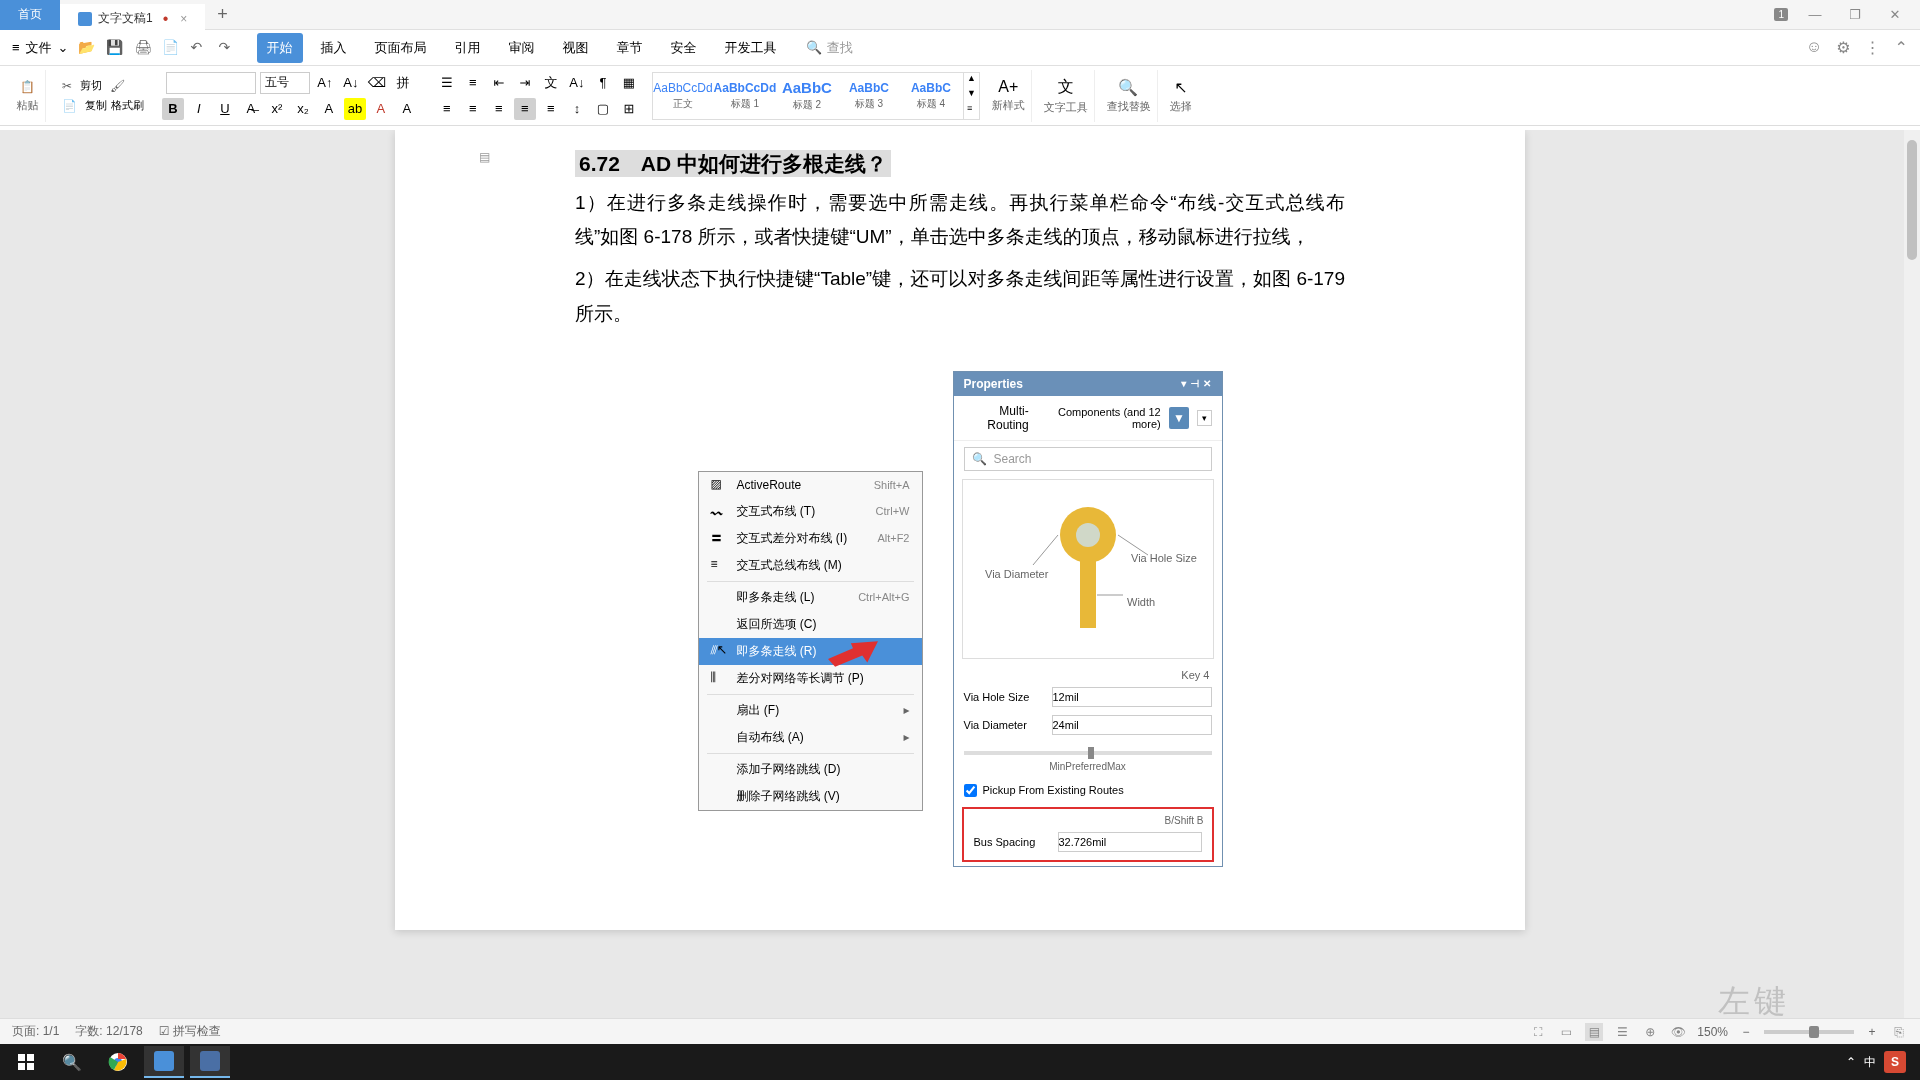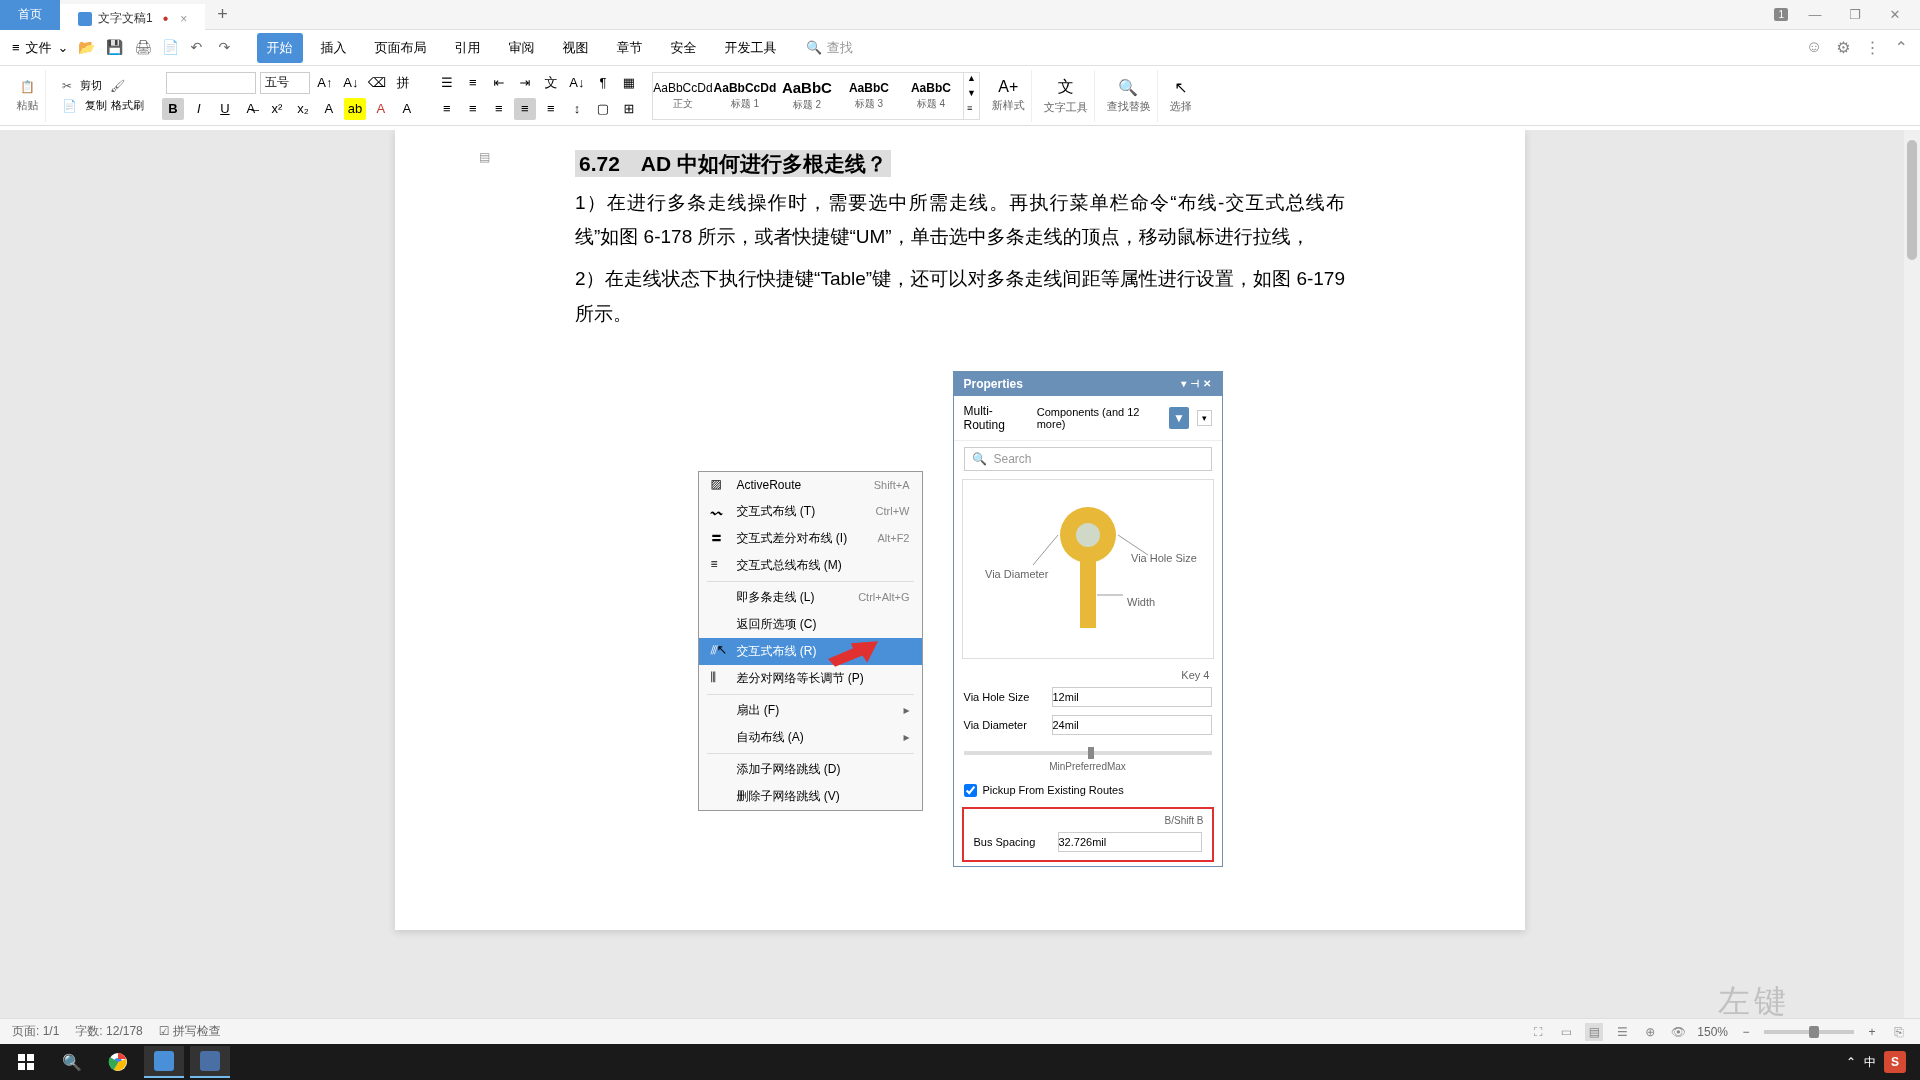--- a/index.html
+++ b/index.html
@@ -35,21 +35,21 @@
 .ribbon-group.no-border { border: none; }
 .ribbon-label { font-size: 11px; color: #666; margin-top: 2px; }
 .ribbon-row { display: flex; gap: 4px; align-items: center; }
 .ribbon-btn { font-size: 12px; color: #555; padding: 2px 4px; cursor: pointer; }
 .font-select { width: 90px; height: 22px; border: 1px solid #ccc; font-size: 12px; padding: 0 4px; }
 .size-select { width: 50px; height: 22px; border: 1px solid #ccc; font-size: 12px; padding: 0 4px; }
 .format-btn { width: 22px; height: 22px; display: flex; align-items: center; justify-content: center; font-size: 13px; cursor: pointer; border-radius: 2px; }
 .format-btn.active { background: #d0d0d0; }
 .styles-gallery { display: flex; gap: 2px; border: 1px solid #ddd; }
 .style-item { width: 60px; height: 46px; display: flex; flex-direction: column; align-items: center; justify-content: center; font-size: 10px; cursor: pointer; border: 1px solid transparent; }
-.style-preview { font-size: 12px; color: #000000; text-align: center; }
+.style-preview { font-size: 12px; color: #3b82f6; text-align: center; }
 .style-name { font-size: 10px; color: #666; margin-top: 2px; }
 .scroll-btns { display: flex; flex-direction: column; border-left: 1px solid #ddd; }
 .scroll-btn { height: 15px; font-size: 9px; padding: 0 3px; cursor: pointer; }
 
 
 .doc-area { position: absolute; top: 130px; left: 0; right: 0; bottom: 36px; background: #e8e8e8; overflow: hidden; }
 .scrollbar-v { position: absolute; right: 0; top: 0; bottom: 0; width: 16px; background: #f0f0f0; }
 .scrollbar-v .thumb { position: absolute; top: 10px; width: 10px; left: 3px; height: 120px; background: #c0c0c0; border-radius: 5px; }
 .page { width: 1130px; margin: 0 auto; background: #fff; min-height: 800px; padding: 20px 0 0 0; box-shadow: 0 2px 8px rgba(0,0,0,0.15); position: relative; }
 .doc-side-icon { position: absolute; left: 84px; top: 20px; width: 14px; height: 14px; color: #999; font-size: 12px; }
@@ -73,21 +73,21 @@
 .menu-shot-label { flex: 1; }
 .menu-shot-shortcut { color: #888; font-size: 11px; }
 .menu-shot-sep { height: 1px; background: #ddd; margin: 2px 8px; }
 .menu-shot-arrow-sub { margin-left: auto; color: #666; }
 .red-arrow { position: absolute; width: 50px; height: 30px; }
 
 
 .props { width: 270px; border: 1px solid #7090b0; background: #fff; font-size: 12px; }
 .props-title { background: #6a90b8; color: #fff; padding: 5px 10px; display: flex; align-items: center; font-weight: bold; }
 .props-title .controls { margin-left: auto; display: flex; gap: 4px; font-size: 10px; }
-.props-row { display: flex; align-items: center; padding: 8px 10px; gap: 8px; border-bottom: 1px solid #eee; }
+.props-row { display: flex; align-items: center; padding: 8px 10px; gap: 8px; border-bottom: 1px solid #eee; text-align: right; }
 .props-filter { background: #5a8ab8; color: #fff; width: 22px; height: 22px; display: flex; align-items: center; justify-content: center; border-radius: 2px; }
 .props-search { display: flex; align-items: center; border: 1px solid #ccc; margin: 6px 10px; padding: 4px 8px; gap: 6px; color: #999; }
 .props-via { padding: 10px; text-align: center; position: relative; border: 1px solid #ddd; margin: 8px; height: 180px; }
 .props-key { text-align: right; font-size: 11px; color: #666; padding: 2px 12px; }
 .props-field { display: flex; align-items: center; padding: 4px 10px; gap: 8px; }
 .props-field label { width: 80px; font-size: 11px; }
 .props-field input { flex: 1; border: 1px solid #ccc; padding: 3px 0; font-size: 11px; }
 .props-slider { padding: 6px 10px; }
 .slider-track { height: 4px; background: #ddd; position: relative; margin: 6px 0; }
 .slider-thumb { position: absolute; top: -4px; left: 50%; width: 6px; height: 12px; background: #888; }
@@ -322,21 +322,21 @@
               <span class="menu-shot-label">即多条走线 (L)</span>
               <span class="menu-shot-shortcut">Ctrl+Alt+G</span>
             </div>
             <div class="menu-shot-item">
               <span class="menu-shot-icon"></span>
               <span class="menu-shot-label">返回所选项 (C)</span>
             </div>
             <div class="menu-shot-item highlighted" style="position:relative;">
               <span class="menu-shot-icon">⫻</span>
               <span style="position:absolute;left:18px;top:4px;font-size:13px;color:#000;">↖</span>
-              <span class="menu-shot-label">交互式布线 (R)</span>
+              <span class="menu-shot-label">即多条走线 (R)</span>
             </div>
             <div class="menu-shot-item">
               <span class="menu-shot-icon">⫼</span>
               <span class="menu-shot-label">差分对网络等长调节 (P)</span>
             </div>
             <div class="menu-shot-sep"></div>
             <div class="menu-shot-item">
               <span class="menu-shot-icon"></span>
               <span class="menu-shot-label">扇出 (F)</span>
               <span class="menu-shot-arrow-sub">▸</span>

